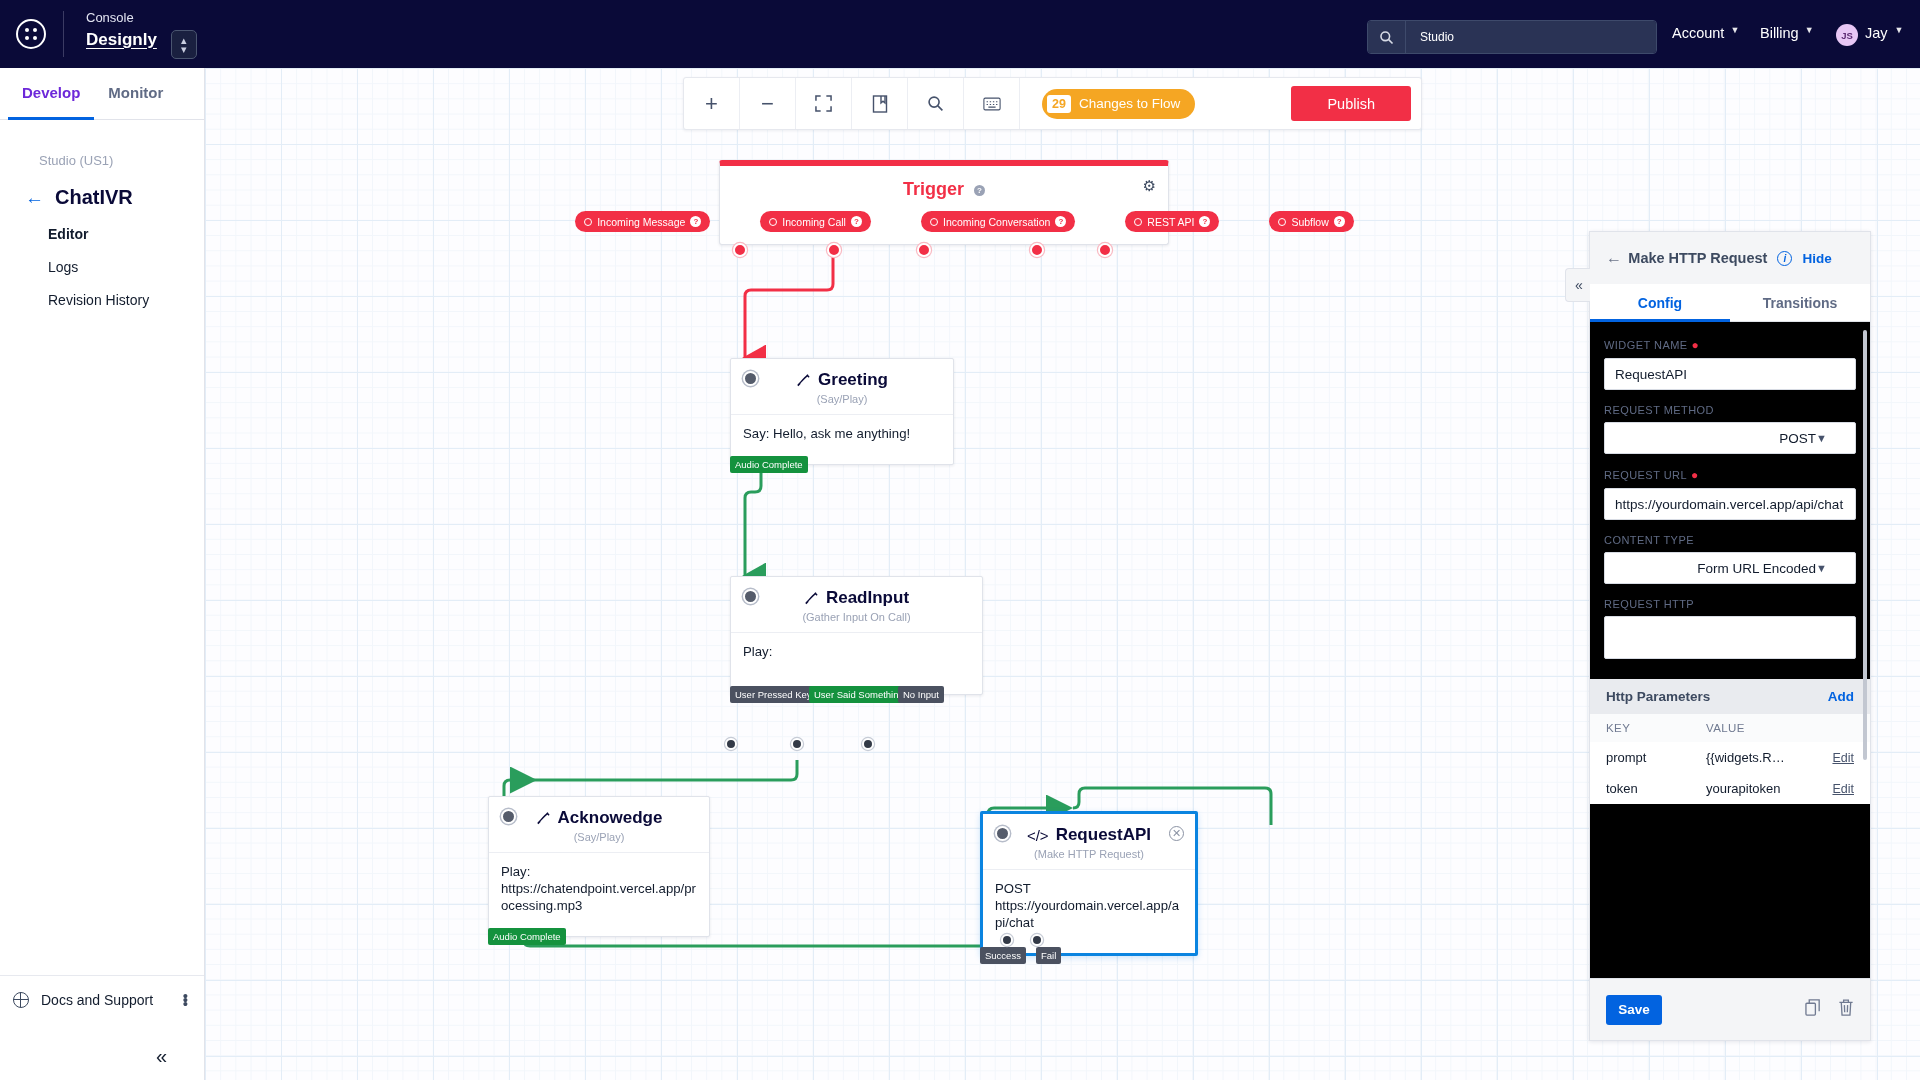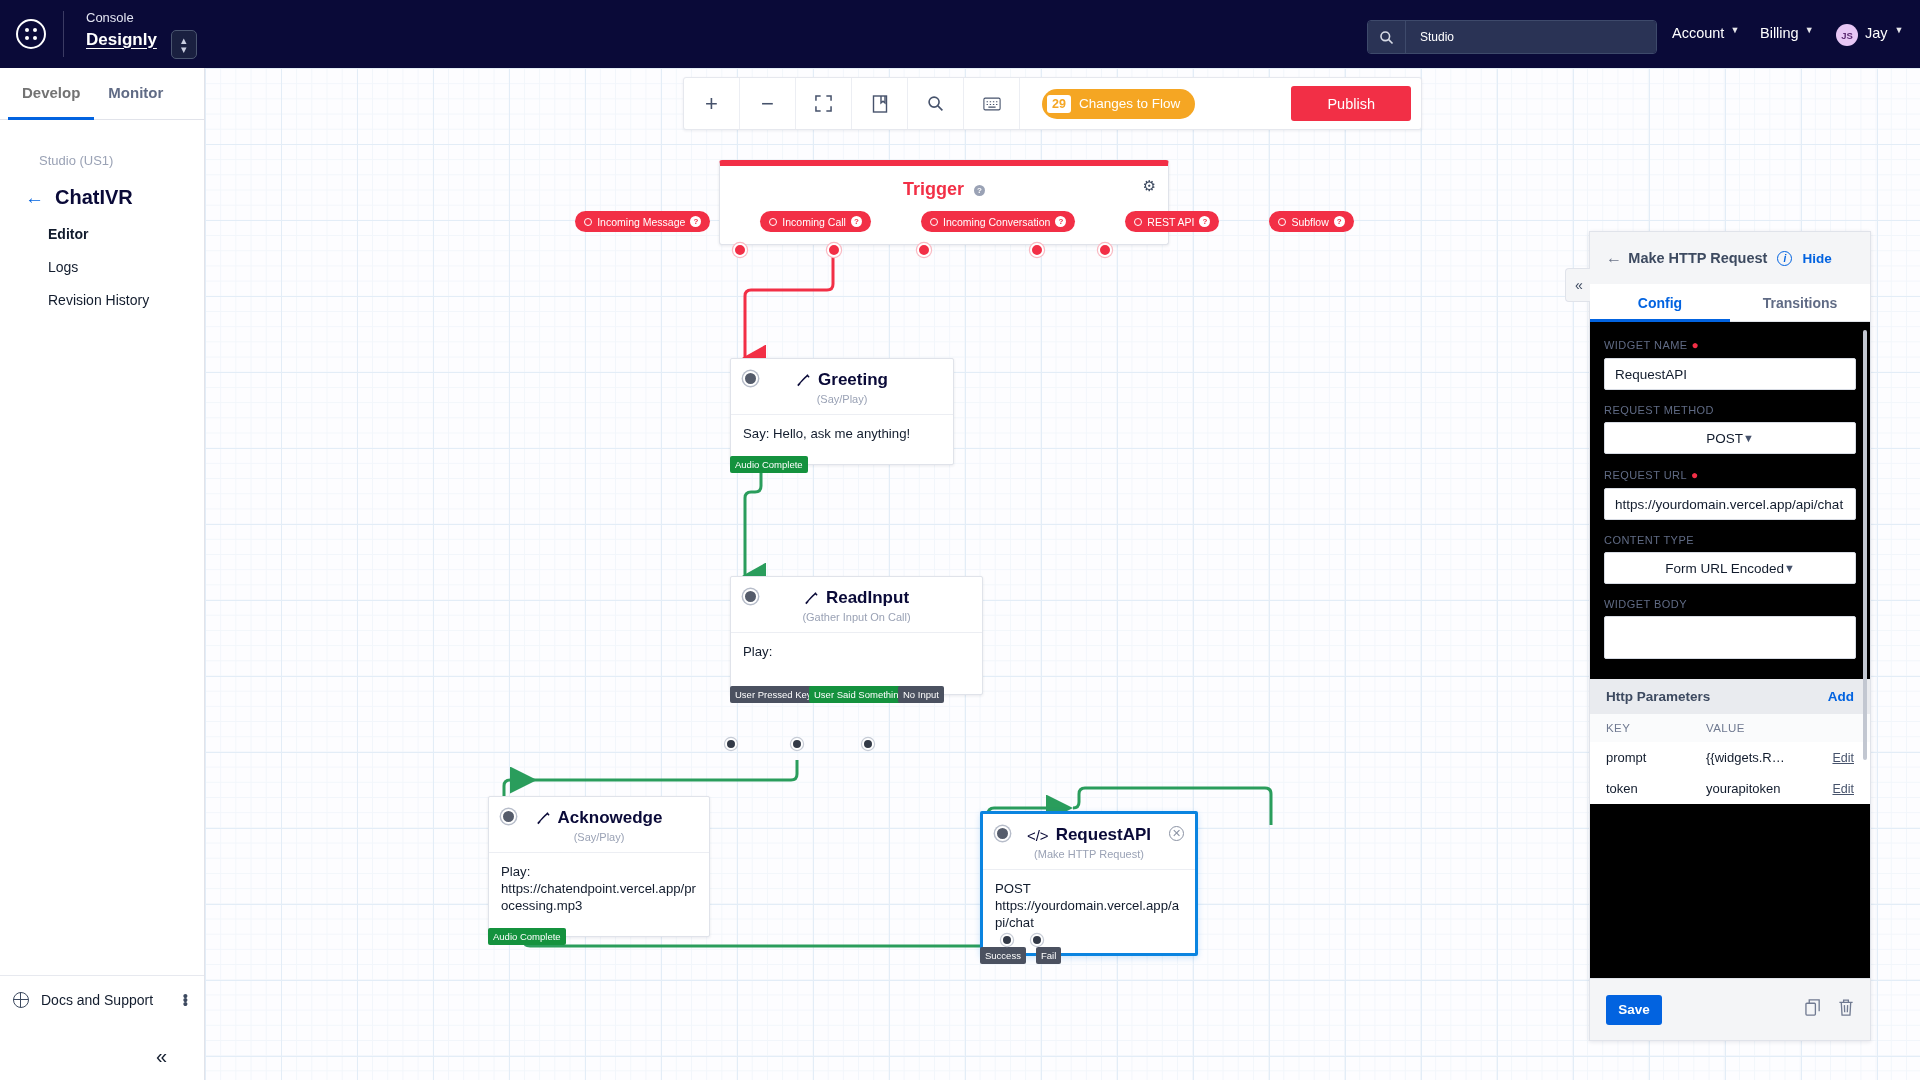--- a/index.html
+++ b/index.html
@@ -65,21 +65,21 @@
   
   #sidebar {
     position: absolute; top: 68px; left: 0; width: 205px; height: 1012px;
     background: #fff; border-right: 1px solid #e1e3ea; z-index: 40;
   }
   #tabs { display: flex; height: 52px; border-bottom: 1px solid #e1e3ea; padding-left: 8px; }
   .ltab {
     font-size: 15px; font-weight: bold; color: #606b85; padding: 16px 14px 0 14px;
     cursor: pointer; position: relative;
   }
-  .ltab.active { color: #737373; }
+  .ltab.active { color: #6d28d9; }
   .ltab.active::after {
     content: ""; position: absolute; left: 0; right: 0; bottom: -1px;
     height: 3px; background: #0263e0;
   }
   #studio-label { font-size: 13px; color: #9aa2b5; margin: 33px 0 0 39px; }
   #flowrow { display: flex; align-items: center; gap: 11px; margin: 18px 0 0 25px; }
   #backarrow { color: #0263e0; font-size: 19px; line-height: 1; cursor: pointer; }
   #flowname { font-size: 20px; font-weight: bold; color: #0a0a38; }
   .navitem {
     font-size: 14px; color: #121c2d; margin-left: 48px; margin-top: 17px; cursor: pointer;
@@ -240,22 +240,22 @@
     display: flex; align-items: center; gap: 4px;
   }
   .req { color: #f22f46; font-size: 12px; }
   .finput {
     width: 100%; height: 32px; background: #fff; border: 1px solid #d7dbe3;
     border-radius: 2px; padding: 0 10px; font-size: 13.5px; color: #121c2d;
     font-family: "Liberation Sans", sans-serif; outline: none; margin-bottom: 14px;
   }
   .fselect {
     width: 100%; height: 32px; background: #fff; border: 1px solid #d7dbe3;
-    border-radius: 2px; padding: 0 10px; font-size: 13.5px; color: #121c2d;
-    display: flex; align-items: center; justify-content: center;
+    border-radius: 2px; padding: 0 28px; font-size: 13.5px; color: #121c2d;
+    display: flex; align-items: center; justify-content: flex-end;
     cursor: pointer; margin-bottom: 14px;
   }
   .chev { color: #46526b; font-size: 11px; }
   #body-area {
     width: 100%; height: 43px; background: #fff; border: 1px solid #d7dbe3;
     border-radius: 2px; margin-bottom: 16px; resize: none; outline: none;
     font-family: "Liberation Sans", sans-serif; font-size: 13.5px; padding: 6px 10px;
   }
   #params-head {
     background: #e9ebef; margin: 0 -14px; padding: 10px 16px;
@@ -565,21 +565,21 @@
           <span class="req">●</span>
         </div>
         <input class="finput" value="https://yourdomain.vercel.app/api/chat" style="">
 
         <div class="flabel">CONTENT TYPE</div>
         <div class="fselect">
           <span>Form URL Encoded</span>
           <span class="chev">▼</span>
         </div>
 
-        <div class="flabel">WIDGET BODY</div>
+        <div class="flabel">REQUEST HTTP</div>
         <textarea id="body-area" style=""></textarea>
 
         <div id="params-head">
           <span id="params-title">Http Parameters</span>
           <span id="params-add">Add</span>
         </div>
 
         <div id="params-table">
           <div class="prow head">
             <span class="pkey">KEY</span>

